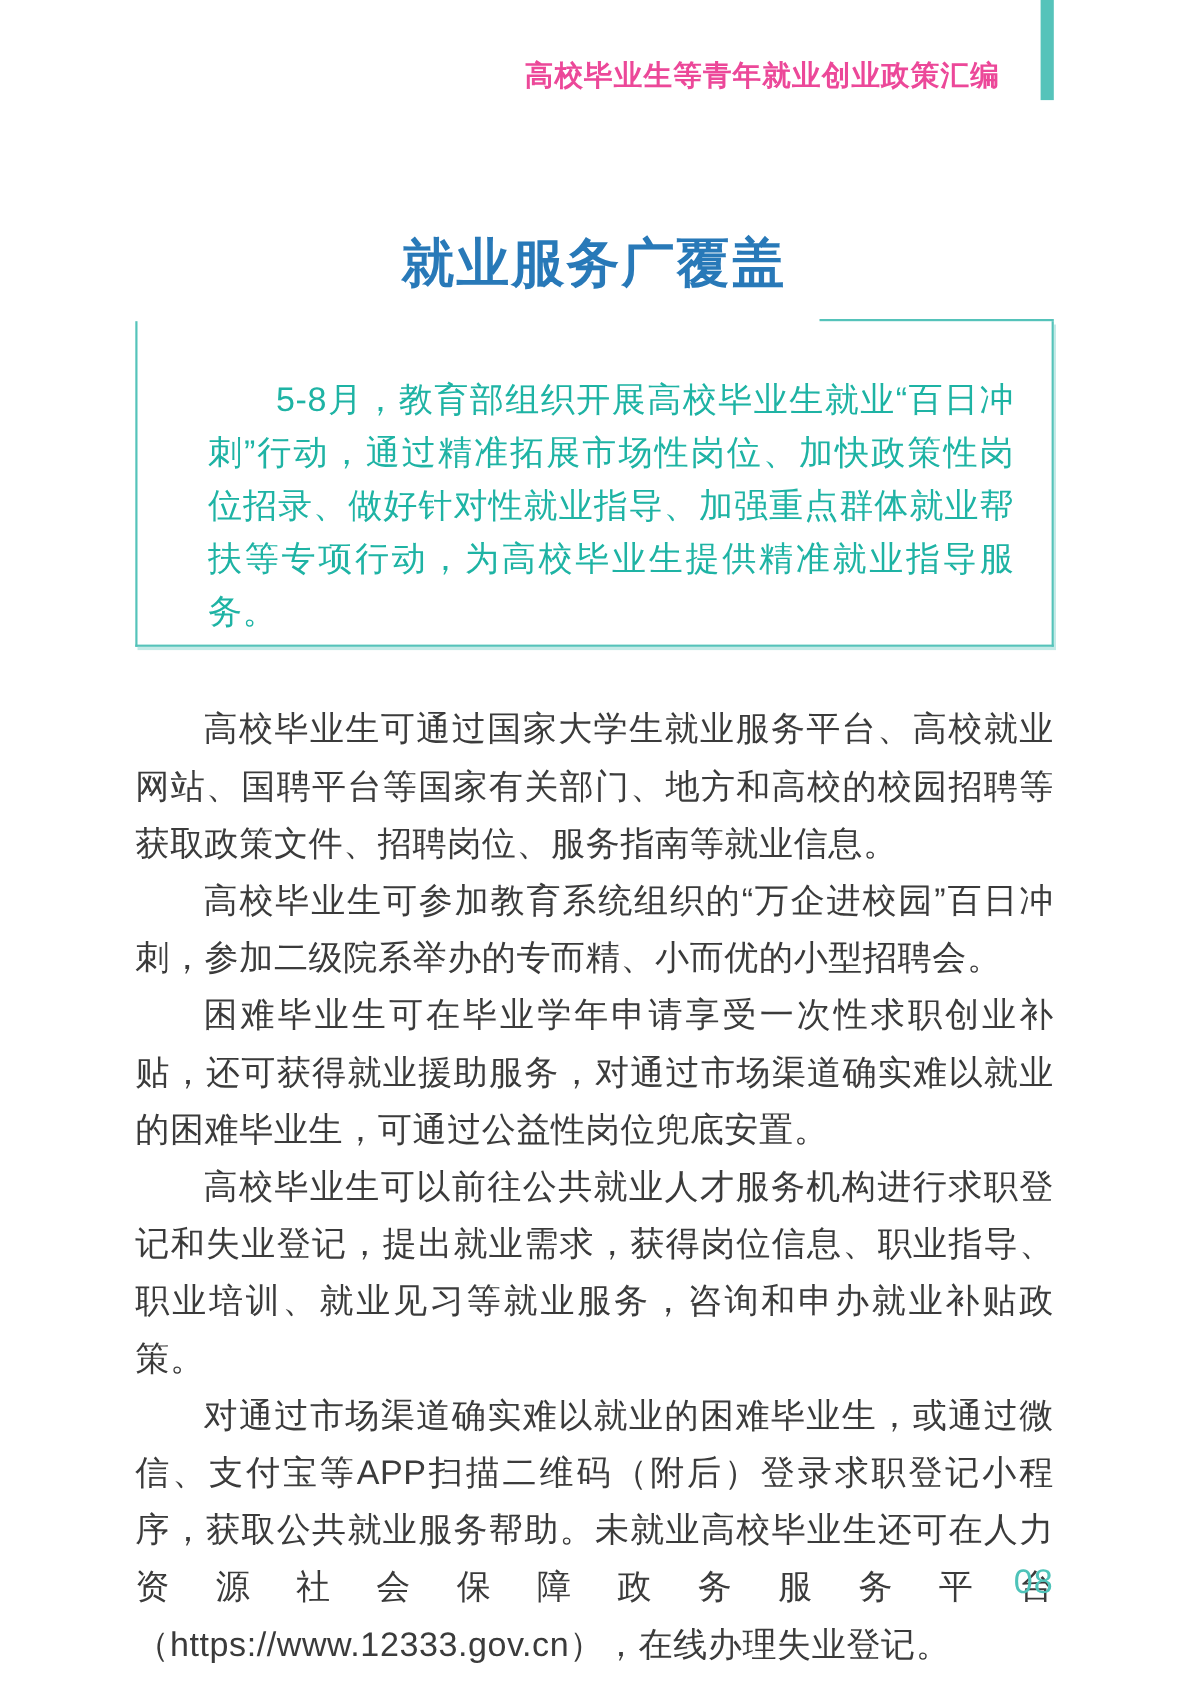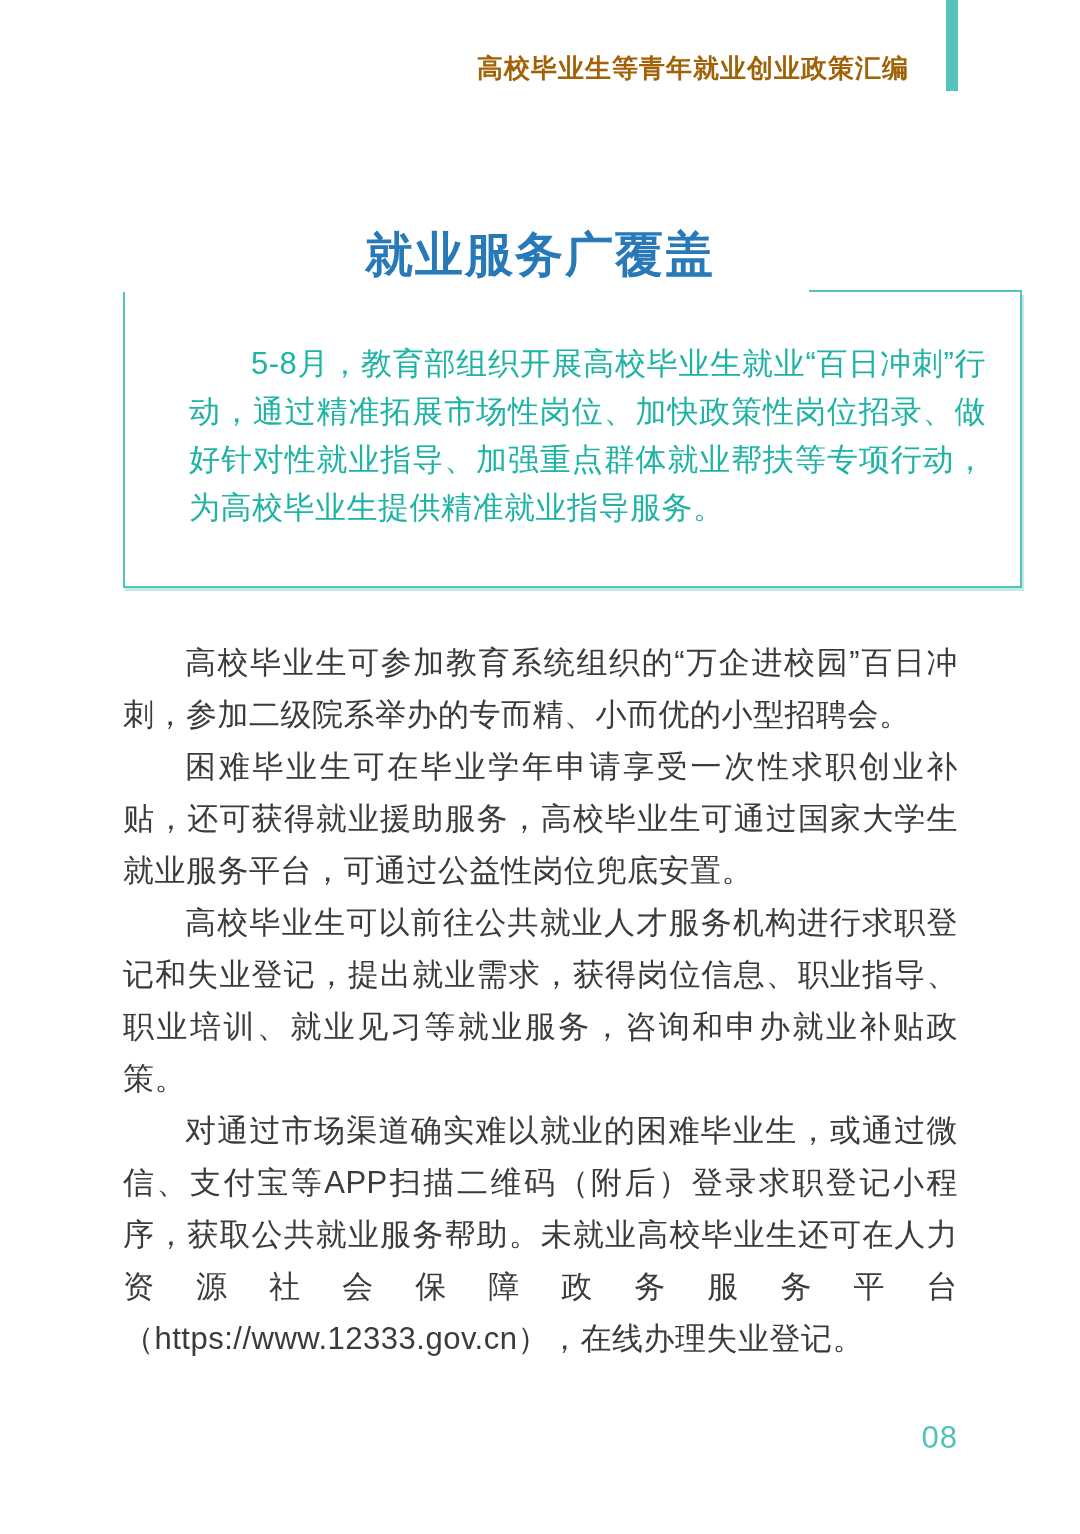--- a/index.html
+++ b/index.html
@@ -9,38 +9,38 @@
     position:relative;
     font-family:"Liberation Sans","DejaVu Sans",sans-serif;
     overflow:hidden;
   }
   .page{position:absolute;inset:0;background:#ffffff;}
 
   
   .header-title{
     position:absolute;top:52px;right:171px;
     font-size:26px;font-weight:700;letter-spacing:1px;
-    color:#a16207;white-space:nowrap;line-height:32px;
+    color:#ec4899;white-space:nowrap;line-height:32px;
   }
   .accent-bar{
     position:absolute;left:946px;top:0;width:12px;height:91px;
     background:#55c3ba;
   }
 
   
   .section-title{
-    position:absolute;top:195px;left:0;width:1080px;
+    position:absolute;top:180px;left:0;width:1080px;
     text-align:center;
     font-size:48px;font-weight:800;letter-spacing:2px;
     color:#2879b8;line-height:56px;
   }
 
   
   .quote-box{
-    position:absolute;left:123px;top:292px;width:899px;height:296px;
+    position:absolute;left:123px;top:292px;width:835px;height:296px;
     box-sizing:border-box;
     border-left:2px solid #55c3ba;
     border-right:2px solid #55c3ba;
     border-bottom:2px solid #55c3ba;
     box-shadow:2px 3px 0 rgba(85,195,186,0.35);
   }
   .quote-box-top-line{
     position:absolute;top:-2px;right:-2px;width:213px;height:2px;
     background:#55c3ba;
   }
@@ -83,21 +83,22 @@
   <div class="accent-bar"></div>
 
   <h1 class="section-title">就业服务广覆盖</h1>
 
   <div class="quote-box">
     <div class="quote-box-top-line"></div>
     <p class="quote-text">5-8月，教育部组织开展高校毕业生就业“百日冲刺”行动，通过精准拓展市场性岗位、加快政策性岗位招录、做好针对性就业指导、加强重点群体就业帮扶等专项行动，为高校毕业生提供精准就业指导服务。</p>
   </div>
 
   <div class="body-text">
+    <p>高校毕业生可通过国家大学生就业服务平台、高校就业网站、国聘平台等国家有关部门、地方和高校的校园招聘等获取政策文件、招聘岗位、服务指南等就业信息。</p>
     <p>高校毕业生可参加教育系统组织的“万企进校园”百日冲刺，参加二级院系举办的专而精、小而优的小型招聘会。</p>
-    <p>困难毕业生可在毕业学年申请享受一次性求职创业补贴，还可获得就业援助服务，高校毕业生可通过国家大学生就业服务平台，可通过公益性岗位兜底安置。</p>
+    <p>困难毕业生可在毕业学年申请享受一次性求职创业补贴，还可获得就业援助服务，对通过市场渠道确实难以就业的困难毕业生，可通过公益性岗位兜底安置。</p>
     <p>高校毕业生可以前往公共就业人才服务机构进行求职登记和失业登记，提出就业需求，获得岗位信息、职业指导、职业培训、就业见习等就业服务，咨询和申办就业补贴政策。</p>
     <p>对通过市场渠道确实难以就业的困难毕业生，或通过微信、支付宝等APP扫描二维码（附后）登录求职登记小程序，获取公共就业服务帮助。未就业高校毕业生还可在人力资源社会保障政务服务平台（https://www.12333.gov.cn），在线办理失业登记。</p>
   </div>
 
   <div class="page-number">08</div>
 
 </div>
 
 </body></html>

